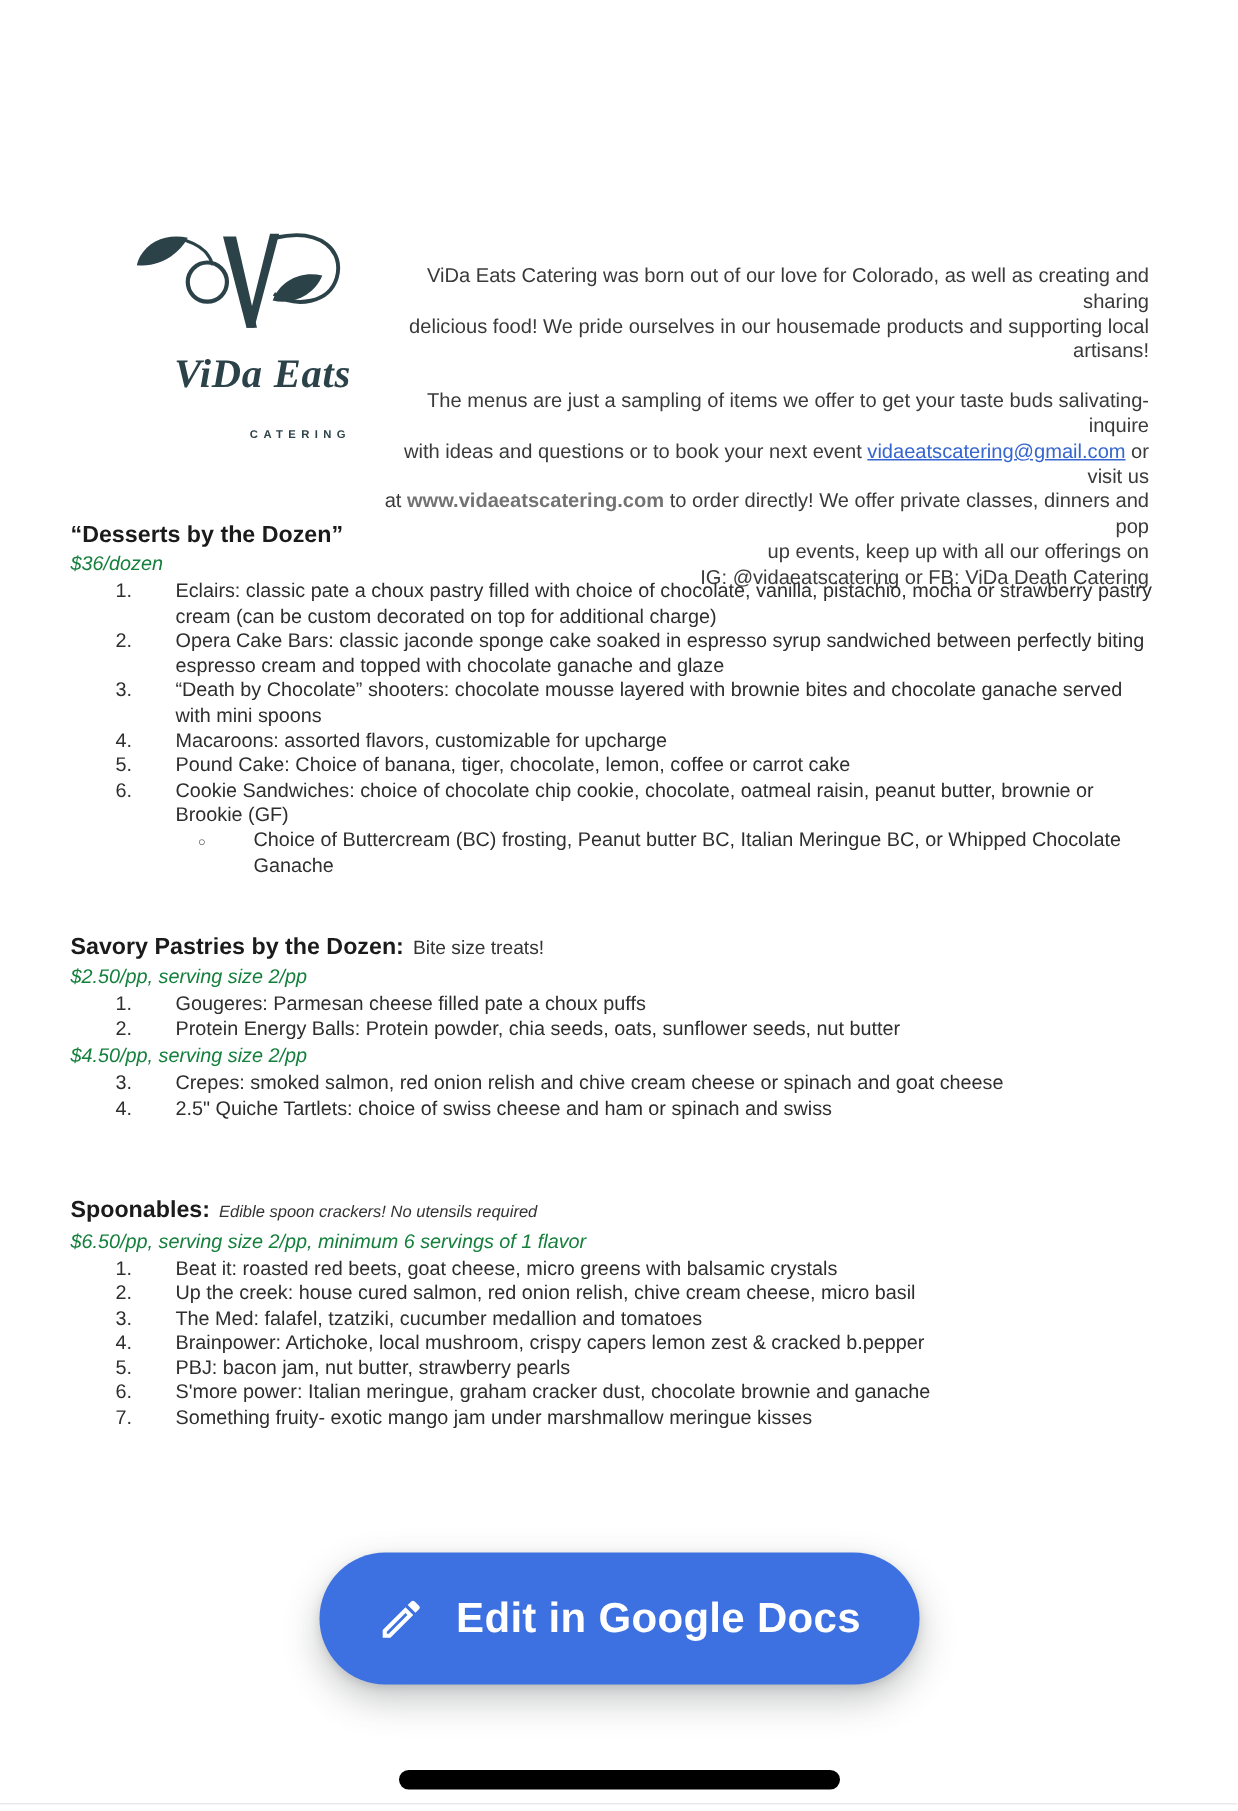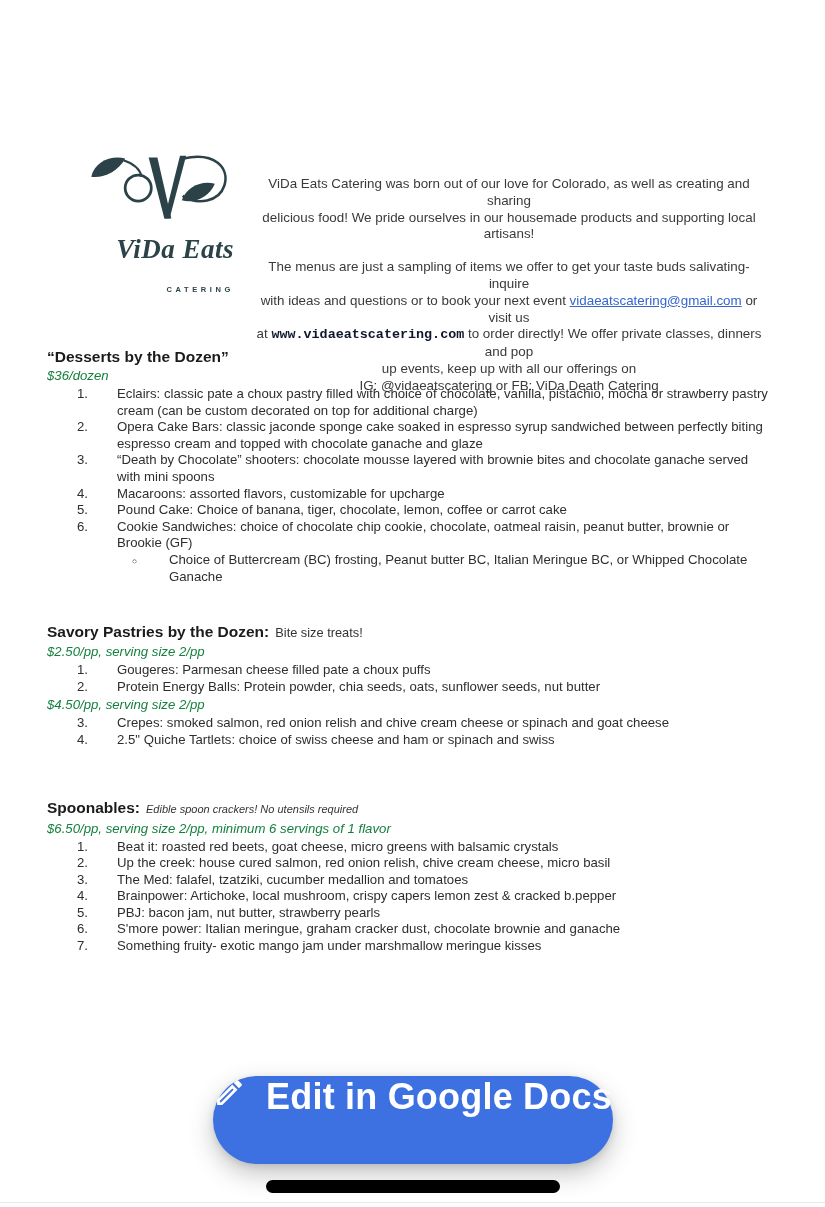--- a/index.html
+++ b/index.html
@@ -22,49 +22,49 @@
   .header{position:absolute;left:78px;top:150px;width:700px;display:flex;align-items:flex-start;}
   .logo{width:156px;flex:none;display:flex;flex-direction:column;align-items:flex-end;}
   .logo-mark{width:148px;height:84px;display:block;}
   .brand{
     font-family:"Liberation Serif","DejaVu Serif",serif;
     font-style:italic;font-weight:bold;
     font-size:27px;color:var(--brand);line-height:30px;letter-spacing:.5px;
   }
   .tagline{font-size:7.5px;letter-spacing:3.6px;color:var(--brand);margin-top:21px;font-weight:bold;}
   .intro{
-    width:514px;margin-left:18px;padding-top:26px;text-align:center;
+    width:514px;margin-left:18px;padding-top:26px;text-align:right;
     font-size:13.4px;line-height:16.8px;color:#3a3a3a;
   }
   .intro p + p{margin-top:16px;}
   .intro a{color:var(--link);text-decoration:underline;}
-  .intro b{color:#0f172a;font-family:Liberation Mono, monospace;}
+  .intro b{color:#737373;}
   
   .doc{position:absolute;left:47px;top:347px;width:722px;}
   .menu-section{display:block;}
   .sec-savory{margin-top:37px;}
   .sec-spoonables{margin-top:49px;}
   .sec-title{font-size:15.5px;font-weight:bold;color:var(--head-ink);line-height:19px;}
   .sec-title .sub{font-weight:normal;font-size:12.8px;color:#333;margin-left:6px;}
   .sec-title .sub.it{font-style:italic;font-size:11px;}
   .price{font-style:italic;font-size:13.2px;line-height:17px;margin:1px 0 2px;color:#15803d;}
   .row{display:flex;font-size:13.2px;line-height:16.6px;color:var(--ink);}
   .num{flex:none;width:41px;text-align:right;}
   .txt{flex:1;margin-left:29px;}
   .subrow{padding-left:85px;}
   .subrow .sbullet{flex:none;width:25px;font-size:8.5px;line-height:16.6px;padding-top:1px;}
   .subrow .txt{margin-left:12px;}
   
   .edit-btn{
-    position:absolute;top:1076px;left:50%;transform:translateX(-50%);
+    position:absolute;top:1035px;left:50%;transform:translateX(-50%);
     width:400px;height:88px;border:none;border-radius:44px;
     background:var(--btn);color:#ffffff;cursor:pointer;
-    display:flex;align-items:flex-start;justify-content:center;gap:20px;
+    display:flex;align-items:center;justify-content:center;gap:20px;
     font-family:"Liberation Sans","DejaVu Sans",sans-serif;
-    font-size:36px;font-weight:600;letter-spacing:.2px;
+    font-size:28px;font-weight:600;letter-spacing:.2px;
     box-shadow:0 10px 24px rgba(60,64,67,.30),0 2px 6px rgba(60,64,67,.15);
   }
   .pencil{width:33px;height:33px;display:flex;}
   .pencil svg{width:33px;height:33px;}
   .home-indicator{
     position:absolute;top:1180px;left:50%;transform:translateX(-50%);
     width:294px;height:13px;border-radius:7px;background:#000000;
   }
   .bottom-divider{position:absolute;top:1202px;left:0;width:825px;height:1px;background:#e7e9ec;}
 </style>

